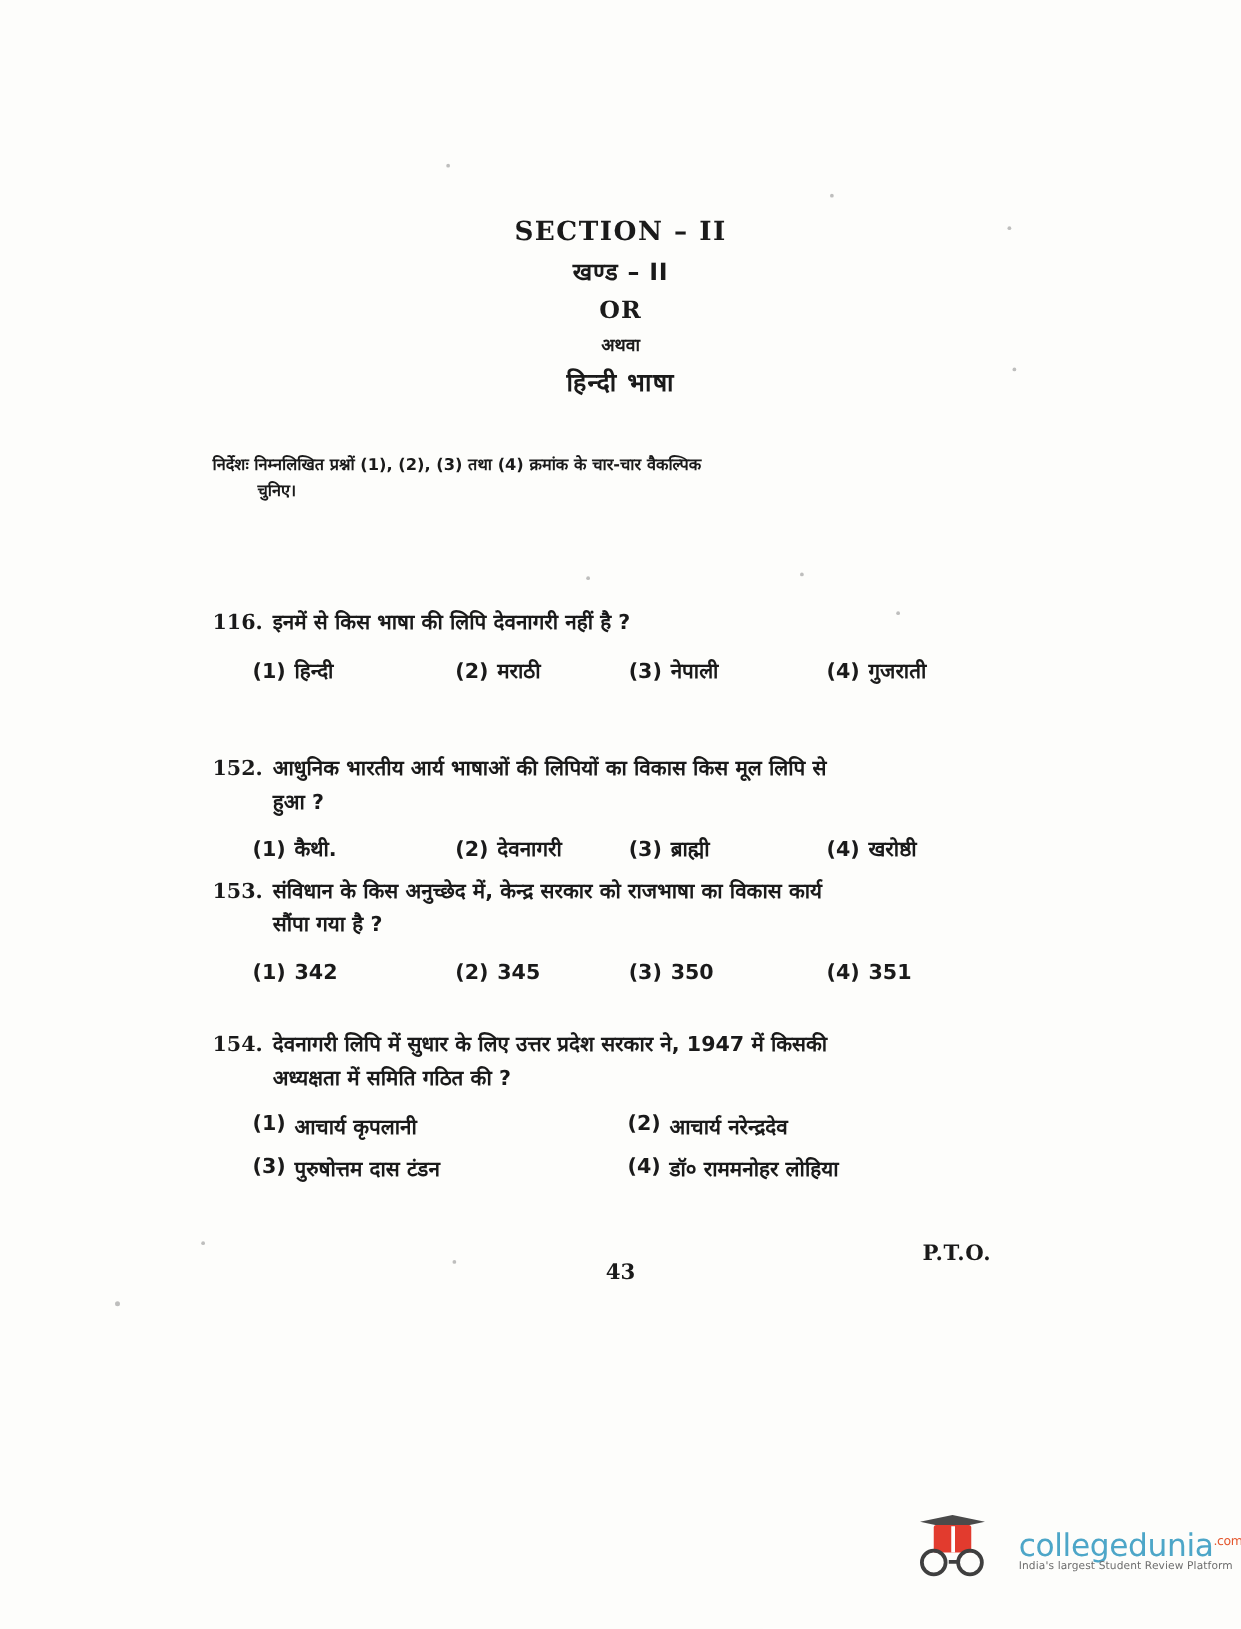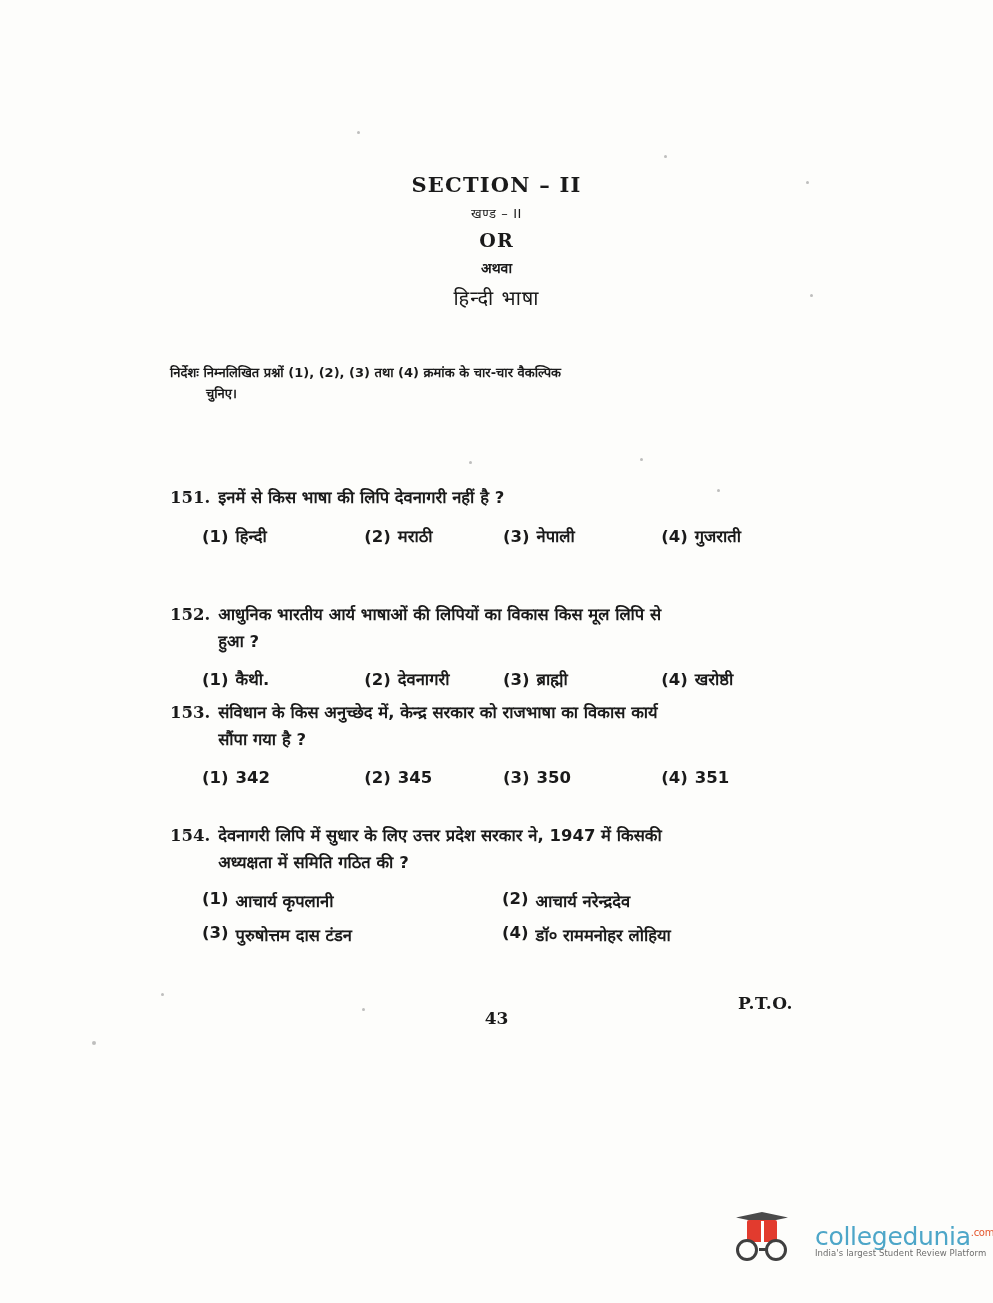--- a/index.html
+++ b/index.html
@@ -41,41 +41,41 @@
   .headings > div { margin: 0 0 7px 0; }
   .h-section {
     font-family: "DejaVu Serif", serif;
     font-weight: bold;
     font-size: 21px;
     letter-spacing: 1.2px;
     margin-left: -8px;
   }
   .h-khand {
     font-family: "DejaVu Sans", sans-serif;
-    font-weight: normal;
-    font-size: 13px;
+    font-weight: bold;
+    font-size: 19px;
     letter-spacing: .6px;
     margin-left: -8px;
   }
   .h-or {
     font-family: "DejaVu Serif", serif;
     font-weight: bold;
     font-size: 19px;
     letter-spacing: 1px;
     margin-left: -8px;
   }
   .h-athwa {
     font-family: "DejaVu Sans", sans-serif;
     font-weight: bold;
     font-size: 14px;
     margin-left: -8px;
   }
   .h-lang {
     font-family: "DejaVu Sans", sans-serif;
-    font-weight: normal;
+    font-weight: bold;
     font-size: 20px;
     letter-spacing: 1px;
     margin-left: -8px;
   }
 
   .instructions {
     position: absolute;
     top: 362px; left: 170px; width: 625px;
     font-family: "DejaVu Sans", sans-serif;
     font-size: 13px;
@@ -240,21 +240,21 @@
     <div class="h-lang">हिन्दी  भाषा</div>
   </div>
 
   <div class="instructions">
     <span class="ind">निर्देशः निम्नलिखित प्रश्नों (1), (2), (3) तथा (4) क्रमांक के चार-चार वैकल्पिक</span>
     <span class="ind l3">चुनिए।</span>
   </div>
 
   <div class="qblock" style="top:485px;">
     <div class="qtext">
-      <span class="qnum">151.</span>
+      <span class="qnum">116.</span>
       <span class="qbody">इनमें से किस भाषा की लिपि देवनागरी नहीं है ?</span>
     </div>
     <div class="opts-row">
       <span class="opt o1">
         <span class="on">(1)</span>
         <span>हिन्दी</span>
       </span>
       <span class="opt o2">
         <span class="on">(2)</span>
         <span>मराठी</span>

